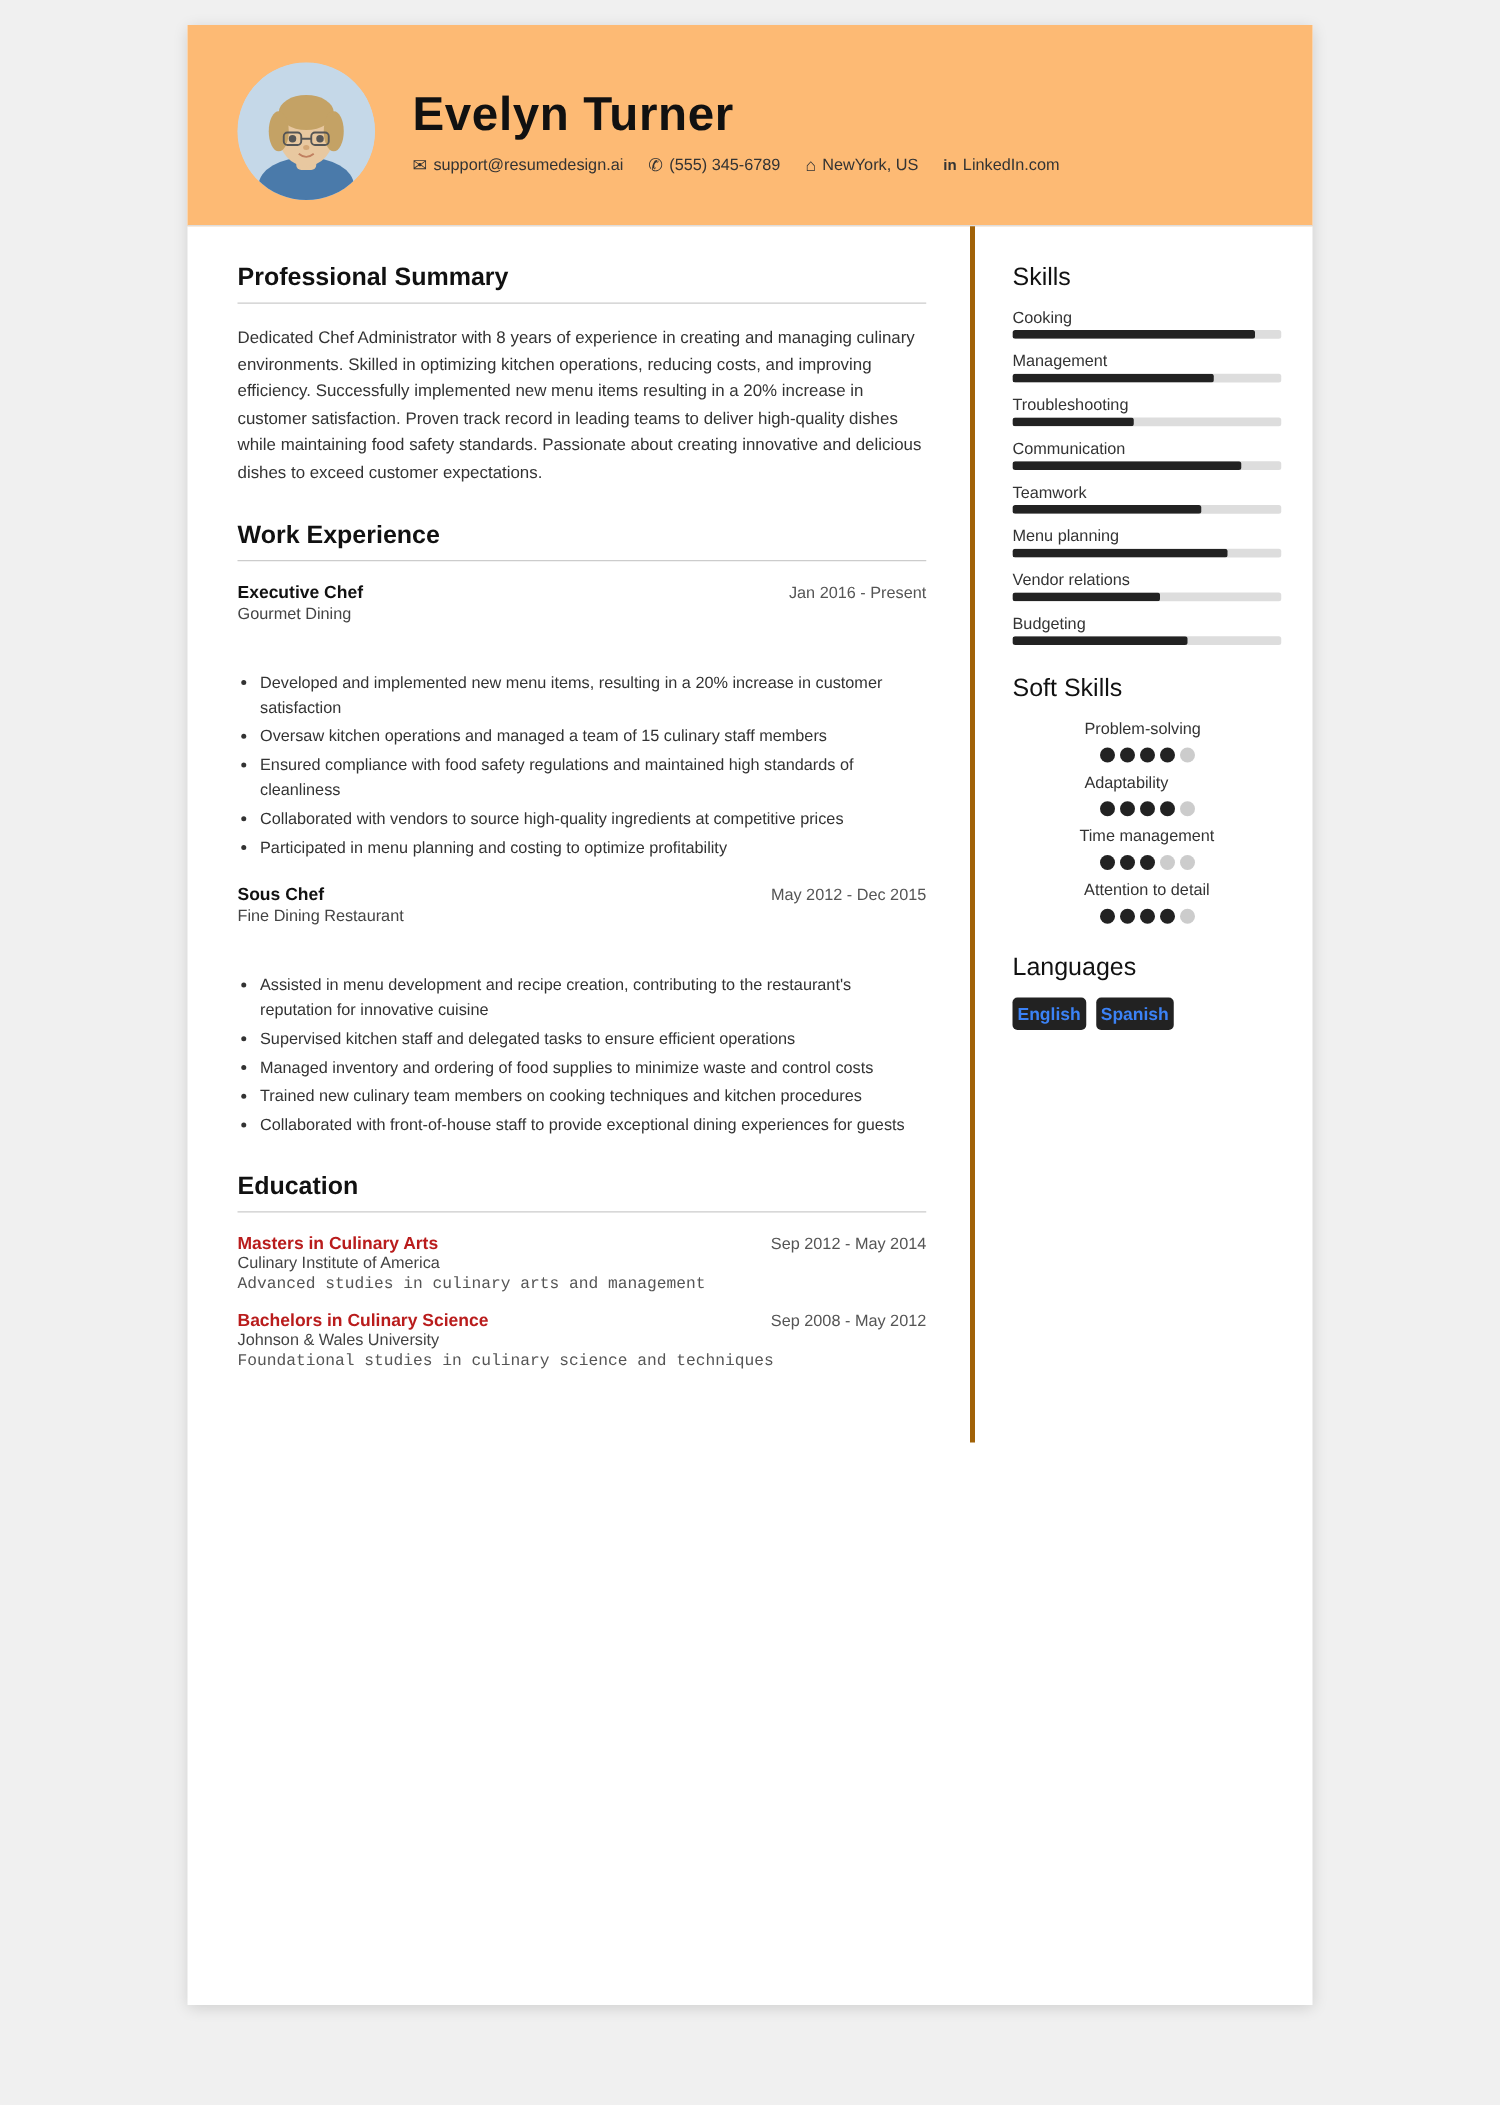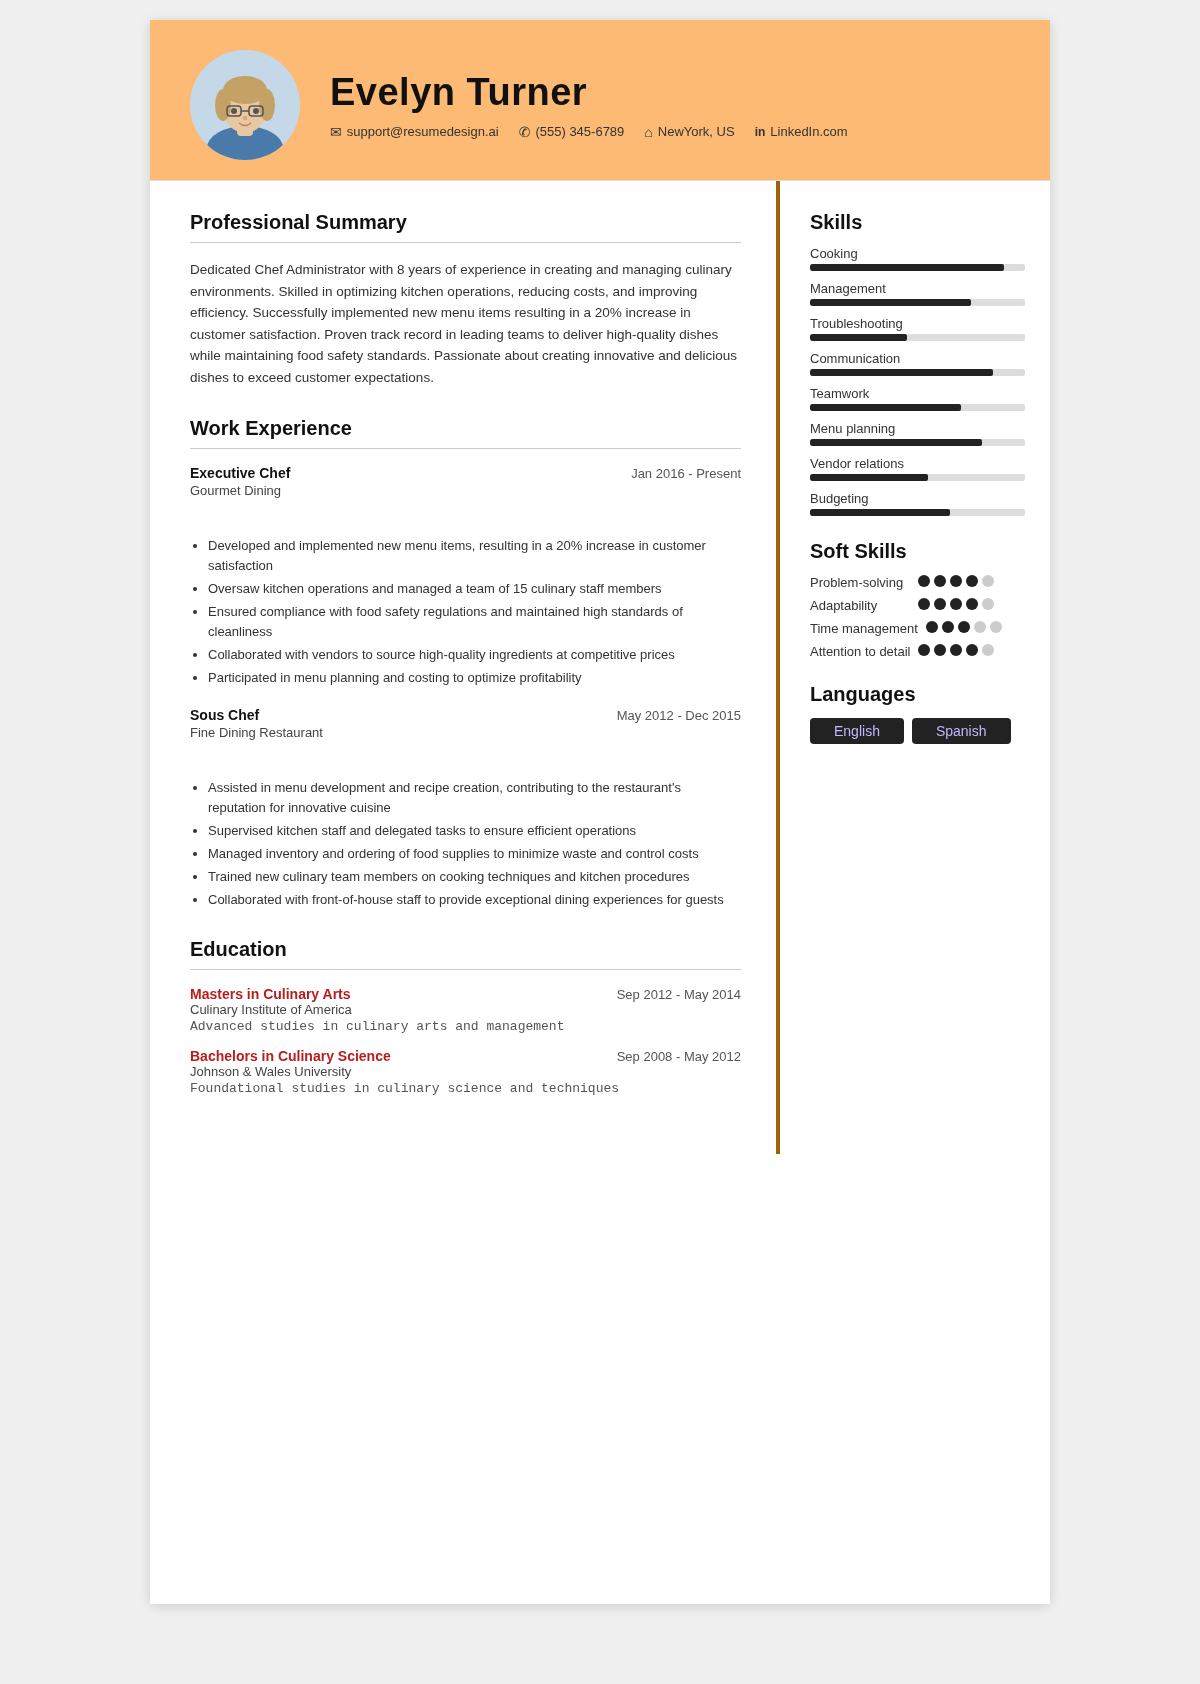--- a/index.html
+++ b/index.html
@@ -190,24 +190,25 @@
       width: 100%;
     }
     .skill-bar-fill {
       height: 100%;
       background: #222;
       border-radius: 2px;
     }
     
     .soft-skill-item {
       display: flex;
-      align-items: flex-start;
+      align-items: center;
       gap: 8px;
       margin-bottom: 8px;
       flex-wrap: wrap;
+      flex-direction: column;
     }
     .soft-skill-label {
       font-size: 13px;
       color: #333;
       min-width: 100px;
     }
     .dots {
       display: flex;
       gap: 4px;
       align-items: center;
@@ -223,32 +224,32 @@
     }
     
     .language-tags {
       display: flex;
       gap: 8px;
       flex-wrap: wrap;
       margin-top: 10px;
     }
     .lang-tag {
       background: #222;
-      color: #c4b5fd;
-      padding: 5px 24px;
+      color: #3b82f6;
+      padding: 5px 4px;
       border-radius: 4px;
       font-size: 14px;
-      font-weight: 400;
+      font-weight: 700;
     }
     .right-section {
       margin-bottom: 24px;
     }
     .right-section-title {
       font-size: 20px;
-      font-weight: bold;
+      font-weight: normal;
       color: #111;
       margin-bottom: 12px;
     }
   </style>
 </head>
 <body>
 
 <div class="resume-page">
 
   <div class="header">

